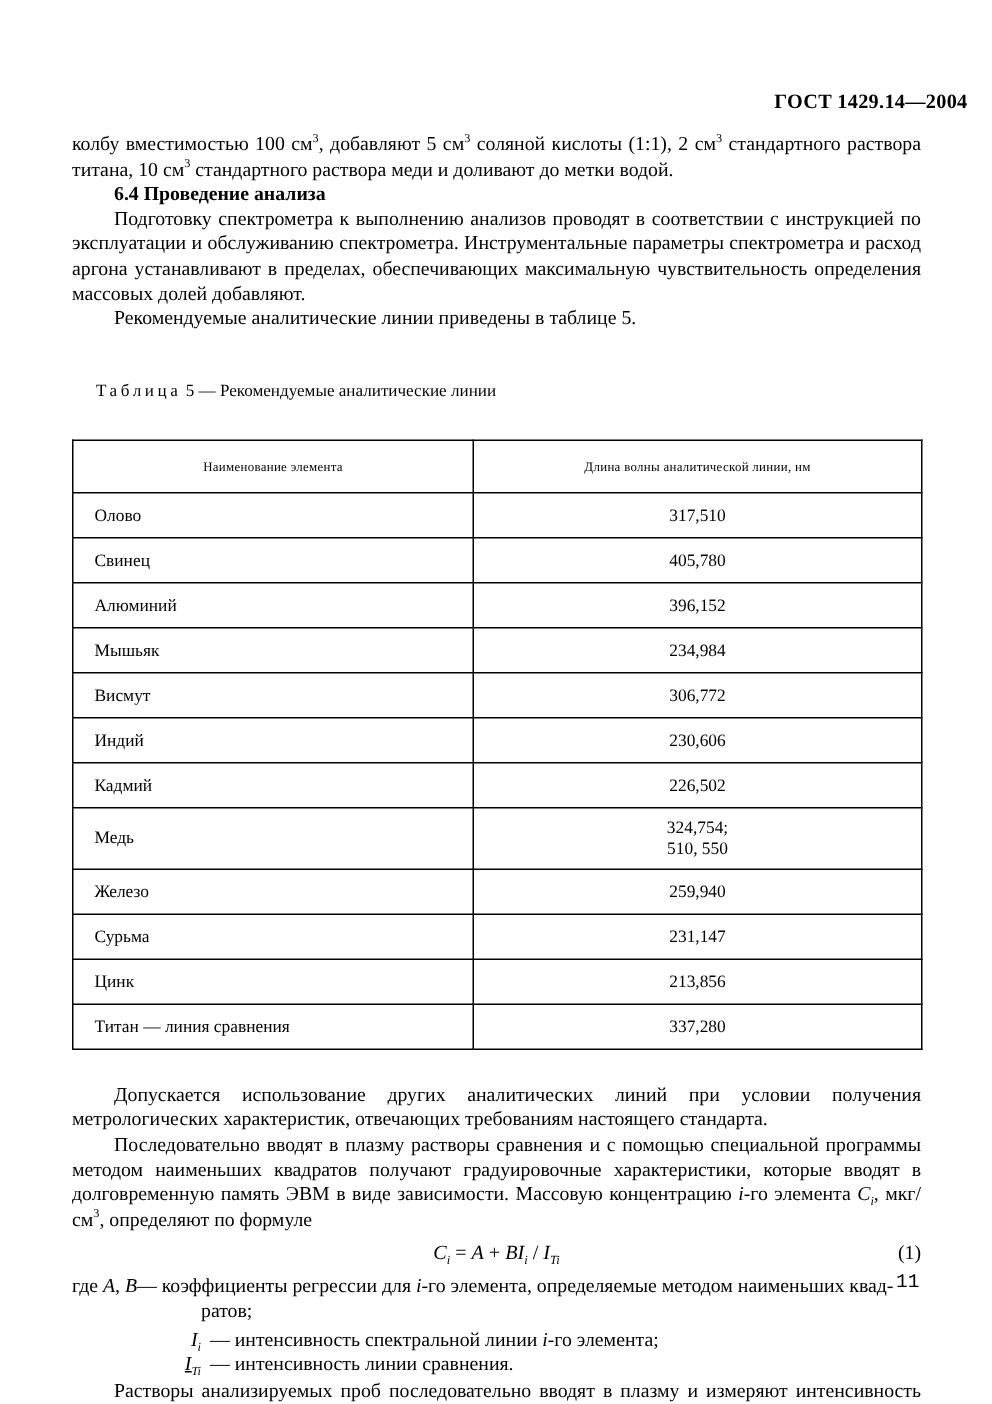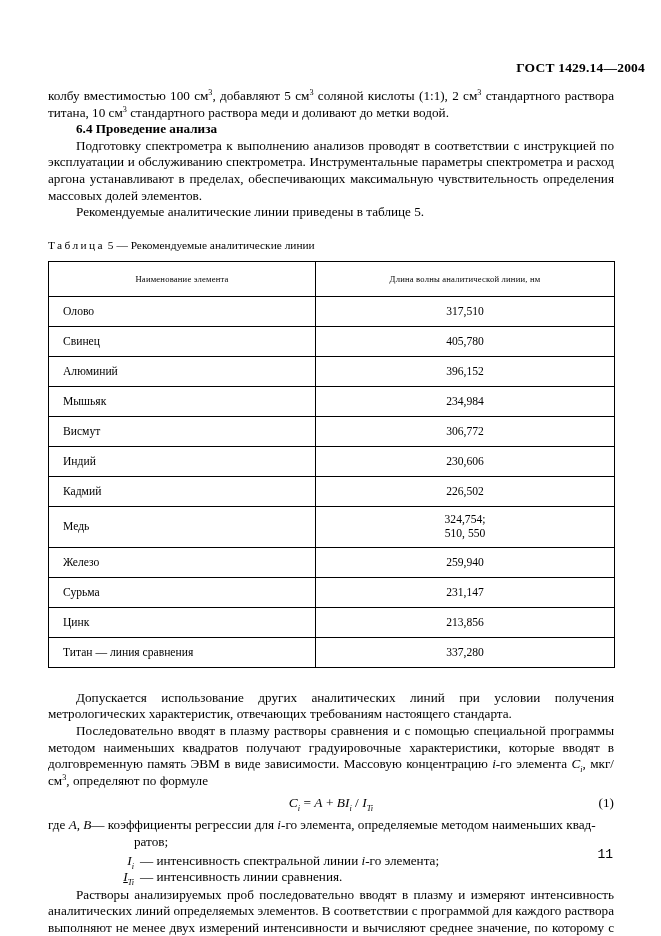--- a/index.html
+++ b/index.html
@@ -64,21 +64,21 @@
     font-size: 0.62em;
     vertical-align: sub;
     line-height: 0;
   }
   i, .it { font-style: italic; }
 
   
   .table-caption {
     font-size: 11.4px;
     line-height: 14px;
-    margin: 0;
+    margin: 16px;
   }
   .table-caption .tword {
     letter-spacing: 2.4px;
   }
 
   
   table.gost {
     border-collapse: collapse;
     width: 566px;
     table-layout: fixed;
@@ -188,21 +188,21 @@
   <div class="doc-header">
     <span>ГОСТ 1429.14—2004</span>
   </div>
 
   <div class="sheet" style="top:88px;">
 
     <p class="para"><span>колбу вместимостью 100 см</span><sup>3</sup><span>, добавляют 5 см</span><sup>3</sup><span> соляной кислоты (1:1), 2 см</span><sup>3</sup><span> стандартного раствора титана, 10 см</span><sup>3</sup><span> стандартного раствора меди и доливают до метки водой.</span></p>
 
     <p class="subhead">6.4 Проведение анализа</p>
 
-    <p class="para indent">Подготовку спектрометра к выполнению анализов проводят в соответствии с инструкцией по эксплуатации и обслуживанию спектрометра. Инструментальные параметры спектрометра и расход аргона устанавливают в пределах, обеспечивающих максимальную чувствительность определения массовых долей элементов.</p>
+    <p class="para indent">Подготовку спектрометра к выполнению анализов проводят в соответствии с инструкцией по эксплуатации и обслуживанию спектрометра. Инструментальные параметры спектрометра и расход аргона устанавливают в пределах, обеспечивающих максимальную чувствительность определения массовых долей добавляют.</p>
 
     <p class="para indent">Рекомендуемые аналитические линии приведены в таблице 5.</p>
 
     <div style="height:17px;"></div>
 
     <p class="table-caption"><span class="tword">Таблица</span><span> </span><span>5</span><span> — </span><span>Рекомендуемые аналитические линии</span></p>
 
     <div style="height:9px;"></div>
 
     <table class="gost">

